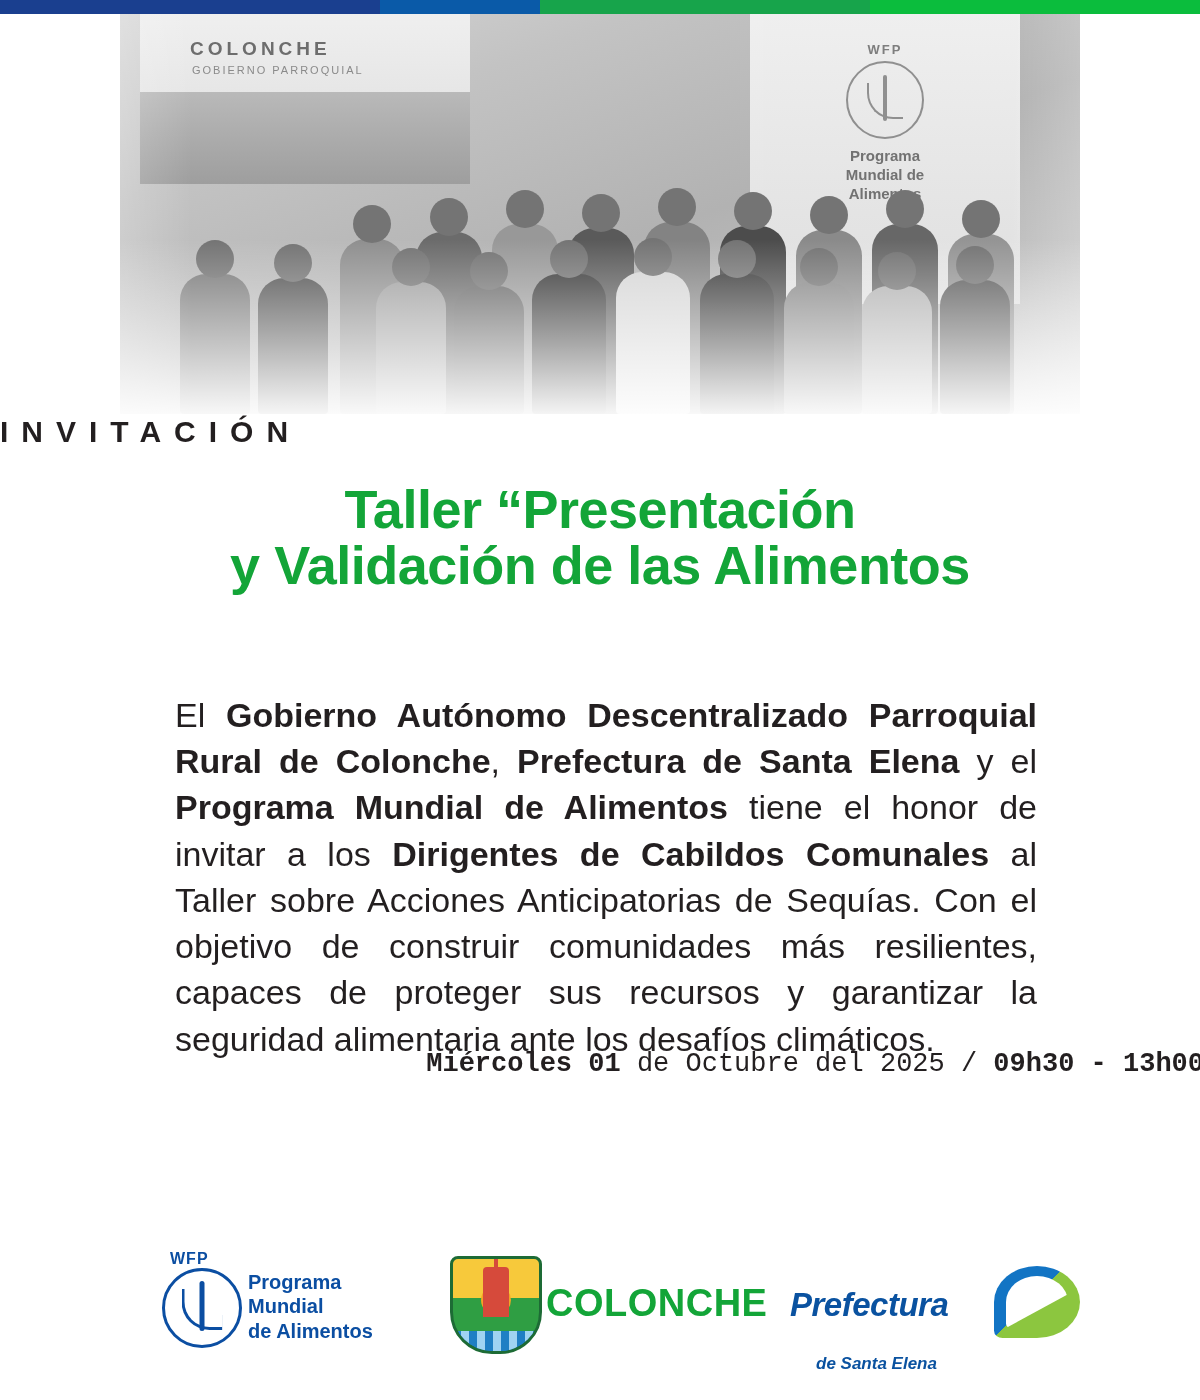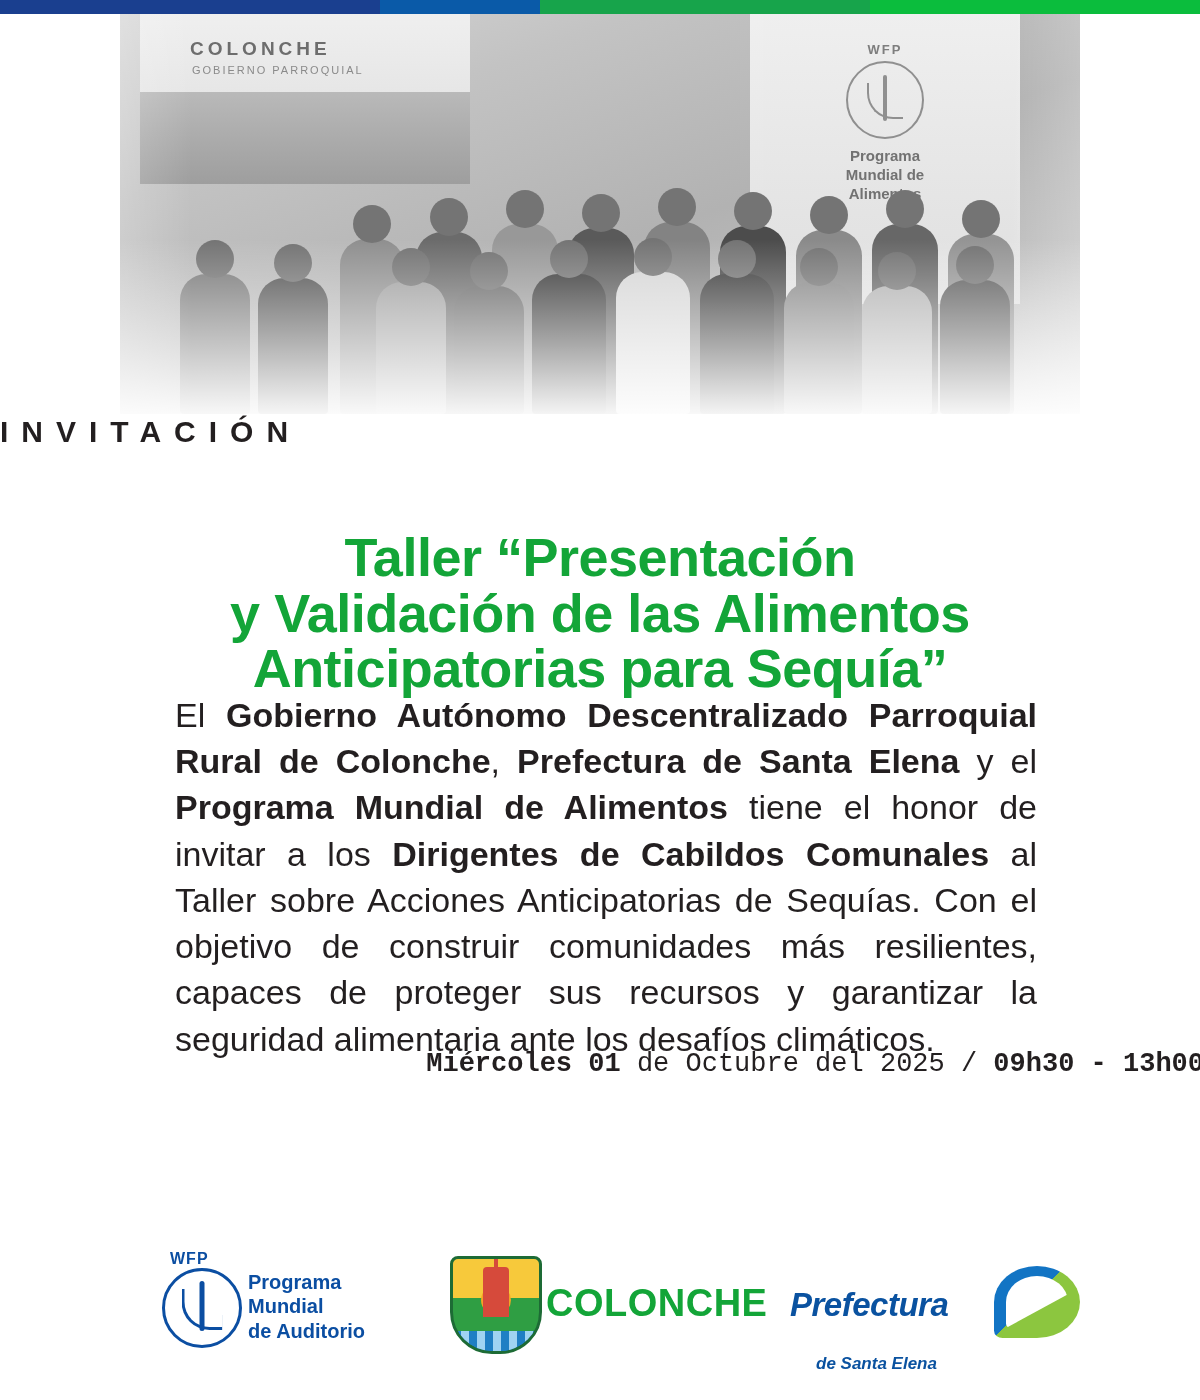--- a/index.html
+++ b/index.html
@@ -176,21 +176,20 @@
   .title {
     position: absolute;
     top: 482px;
     left: 0; width: 1200px;
     text-align: center;
     font-size: 54px;
     font-weight: bold;
     line-height: 1.03;
     color: #13a538;
     letter-spacing: -0.5px;
-    margin-top: 48px;
   }
   .title span { display: block; }
 
   .body-copy {
     position: absolute;
     top: 692px;
     left: 175px;
     width: 862px;
     font-size: 34px;
     line-height: 1.36;
@@ -459,38 +458,37 @@
     </div>
   </div>
   <div class="photo-fade"></div>
 </div>
 
 <div class="invitation-label">INVITACIÓN</div>
 
 <div class="title">
   <span>Taller “Presentación</span>
   <span>y Validación de las Alimentos</span>
-  <span>Anticipatorias para Sequía”</span>
 </div>
 
 <div class="body-copy">El <b>Gobierno Autónomo Descentralizado Parroquial Rural de Colonche</b>, <b>Prefectura de Santa Elena</b> y el <b>Programa Mundial de Alimentos</b> tiene el honor de invitar a los <b>Dirigentes de Cabildos Comunales</b> al Taller sobre Acciones Anticipatorias de Sequías. Con el objetivo de construir comunidades más resilientes, capaces de proteger sus recursos y garantizar la seguridad alimentaria ante los desafíos climáticos.</div>
 
 <div class="event-info">
   <div><b>Miércoles 01</b> de Octubre del 2025 / <b>09h30 - 13h00</b></div>
 </div>
 
 <div class="logos">
 
   <div class="logo-wfp">
     <div class="emblem"></div>
     <div class="wfp-word">WFP</div>
     <div class="wfp-text">
       <div>Programa</div>
       <div>Mundial</div>
-      <div>de Auditorio</div>
+      <div>de Alimentos</div>
     </div>
   </div>
 
   <div class="logo-colonche">
     <div class="shield">
       <div class="sun"></div>
       <div class="church"></div>
       <div class="waves"></div>
     </div>
     <div class="name">COLONCHE</div>

